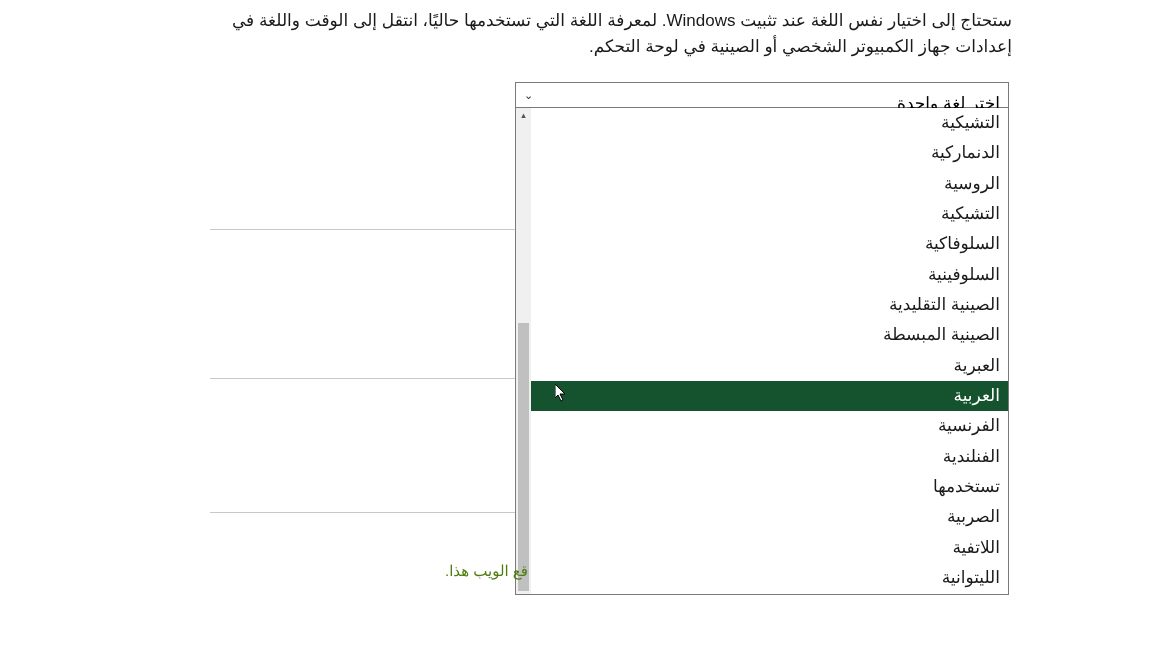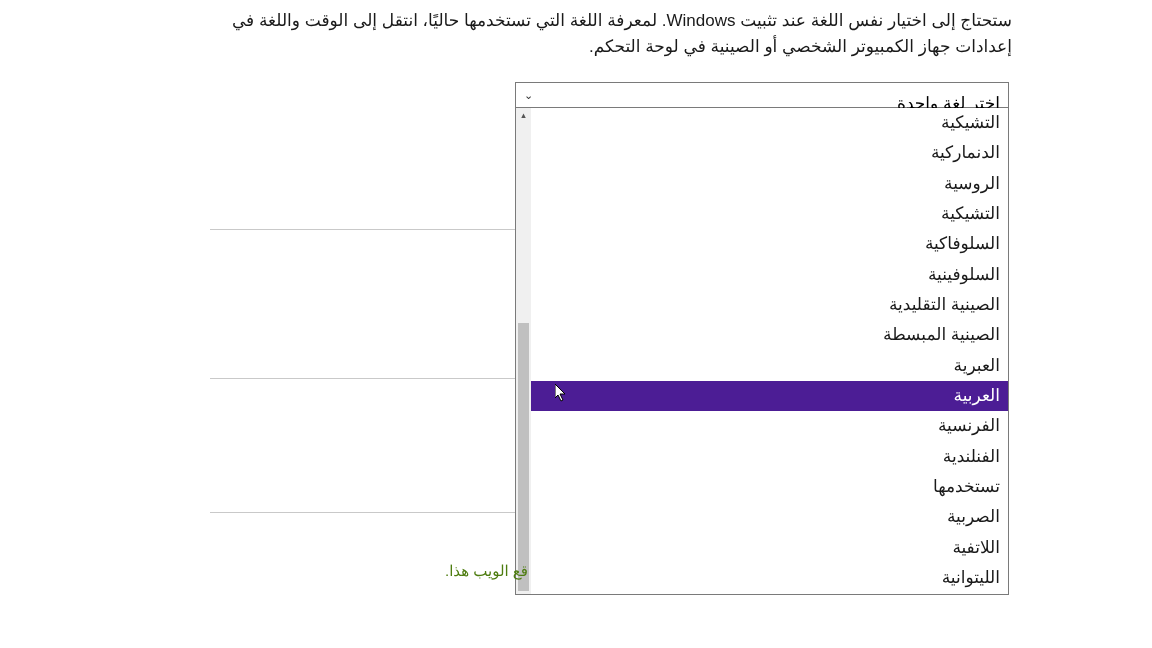--- a/index.html
+++ b/index.html
@@ -110,21 +110,21 @@
     .dropdown-item {
       font-size: 17px;
       color: #1a1a1a;
       padding: 2px 8px 2px 4px;
       text-align: right;
       cursor: pointer;
       line-height: 1.55;
       white-space: nowrap;
     }
     .dropdown-item.highlighted {
-      background: #4c1d95;
+      background: #14532d;
       color: #ffffff;
       position: relative;
     }
     .cursor-arrow {
       position: absolute;
       left: 24px;
       top: 3px;
       width: 12px;
       height: 18px;
       pointer-events: none;

